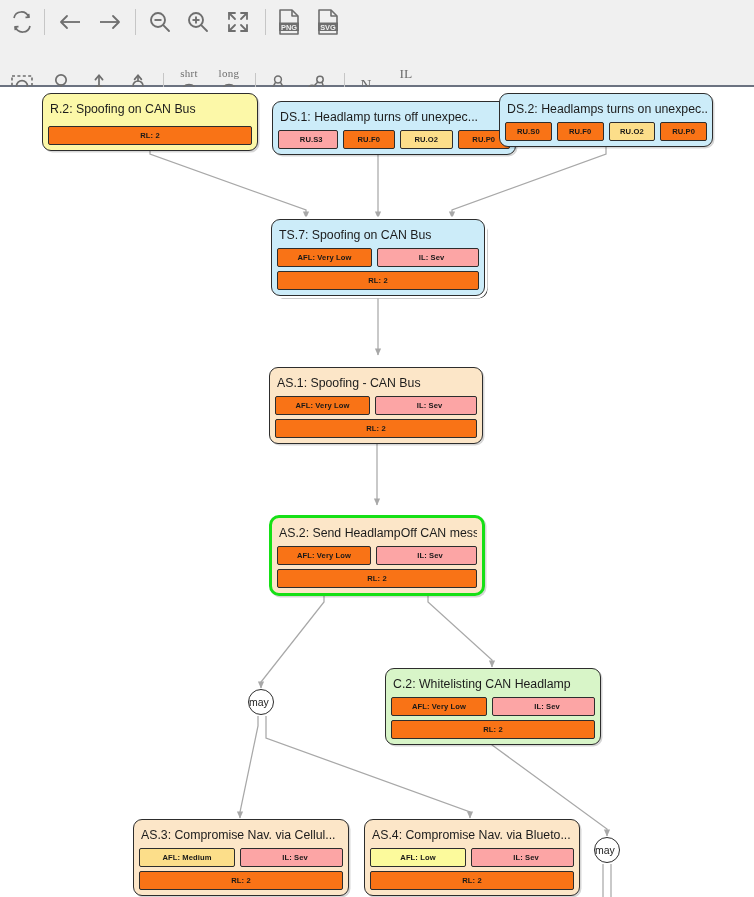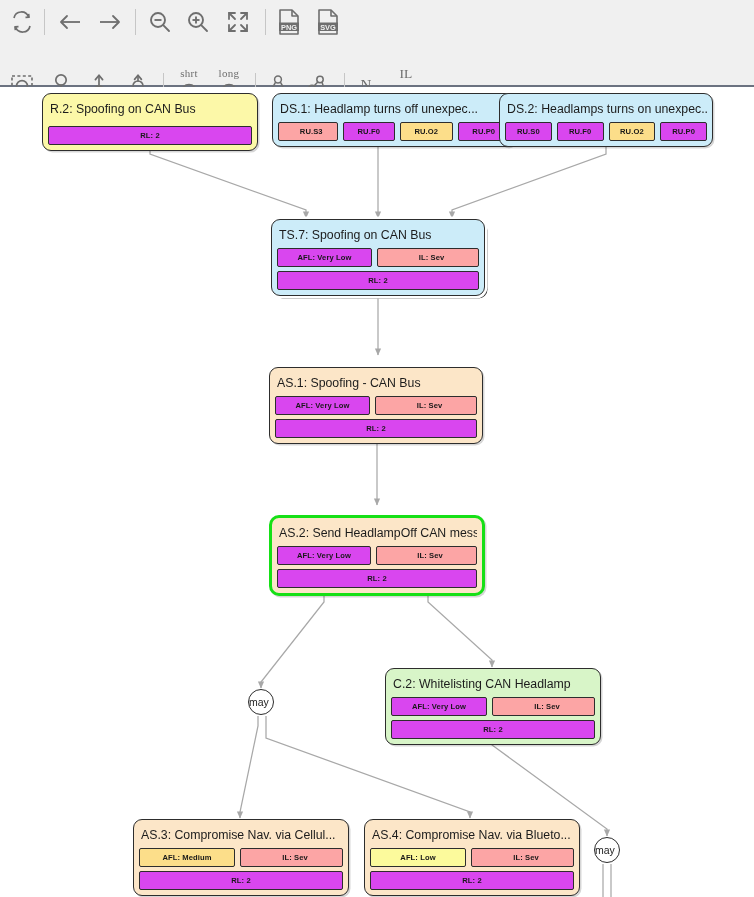--- a/index.html
+++ b/index.html
@@ -86,21 +86,21 @@
     white-space: nowrap; overflow: hidden;
   }
   .chip.wide { flex: 1 1 100%; }
   .chips.second { margin-top: 4px; }
 
   
   .f-yellow  { background: #fcf8a8; }
   .f-blue    { background: #ccecf9; }
   .f-peach   { background: #fce6c8; }
   .f-lgreen  { background: #d8f5c8; }
-  .c-olive   { background: #d946ef; }
+  .c-olive   { background: #f97316; }
   .c-pink    { background: #fca5a5; padding-left: 8px; }
   .c-amber   { background: #fcde8a; }
   .c-lemon   { background: #fcfa9c; }
 
   .may-node {
     position: absolute;
     width: 26px; height: 26px;
     border: 1.3px solid #2d2d2d;
     border-radius: 50%;
     background: #ffffff;
@@ -353,21 +353,21 @@
     </g>
   </svg>
 
   <div class="node f-yellow" style="left:42px;top:6px;width:216px">
     <div class="n-title">R.2: Spoofing on CAN Bus</div>
     <div class="chips second">
       <div class="chip wide c-olive">RL: 2</div>
     </div>
   </div>
 
-  <div class="node f-blue" style="left:272px;top:6px;width:244px">
+  <div class="node f-blue" style="left:272px;top:14px;width:244px">
     <div class="n-title">DS.1: Headlamp turns off unexpec...</div>
     <div class="chips">
       <div class="chip c-pink">RU.S3</div>
       <div class="chip c-olive">RU.F0</div>
       <div class="chip c-amber">RU.O2</div>
       <div class="chip c-olive">RU.P0</div>
     </div>
   </div>
 
   <div class="node f-blue" style="left:499px;top:6px;width:214px">

